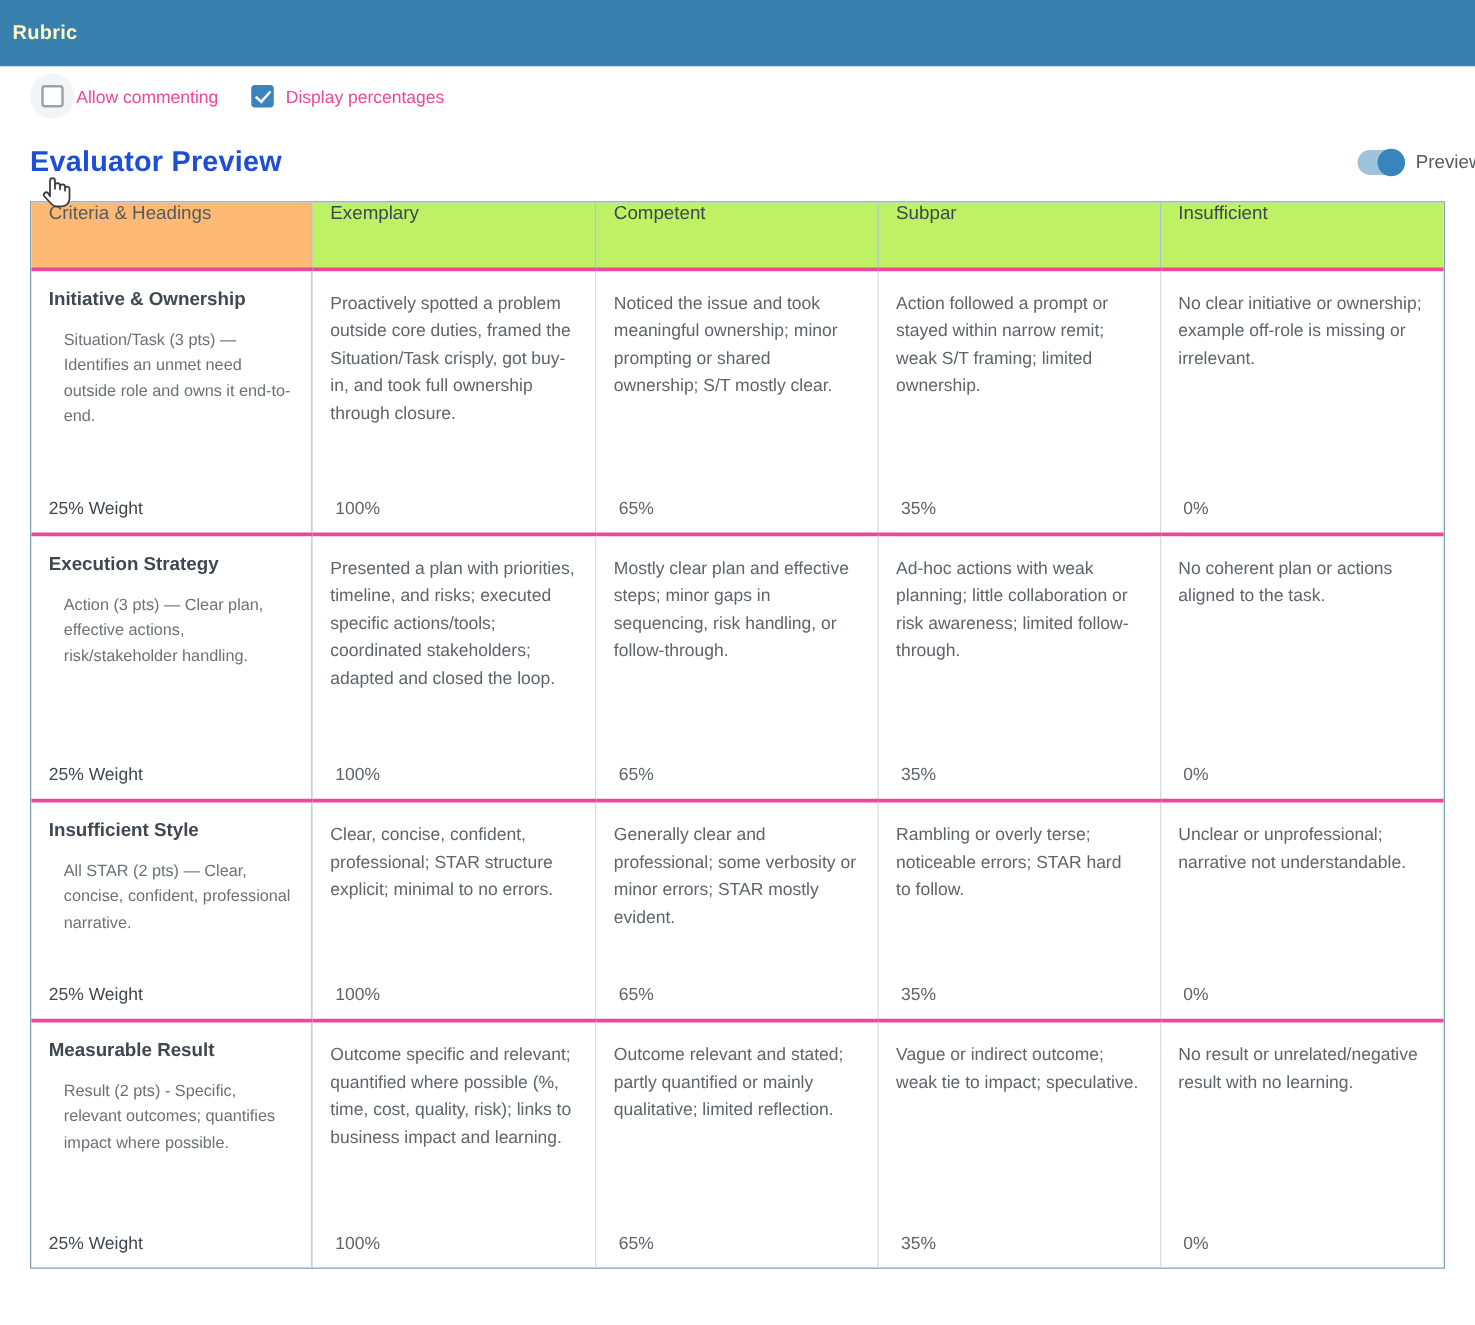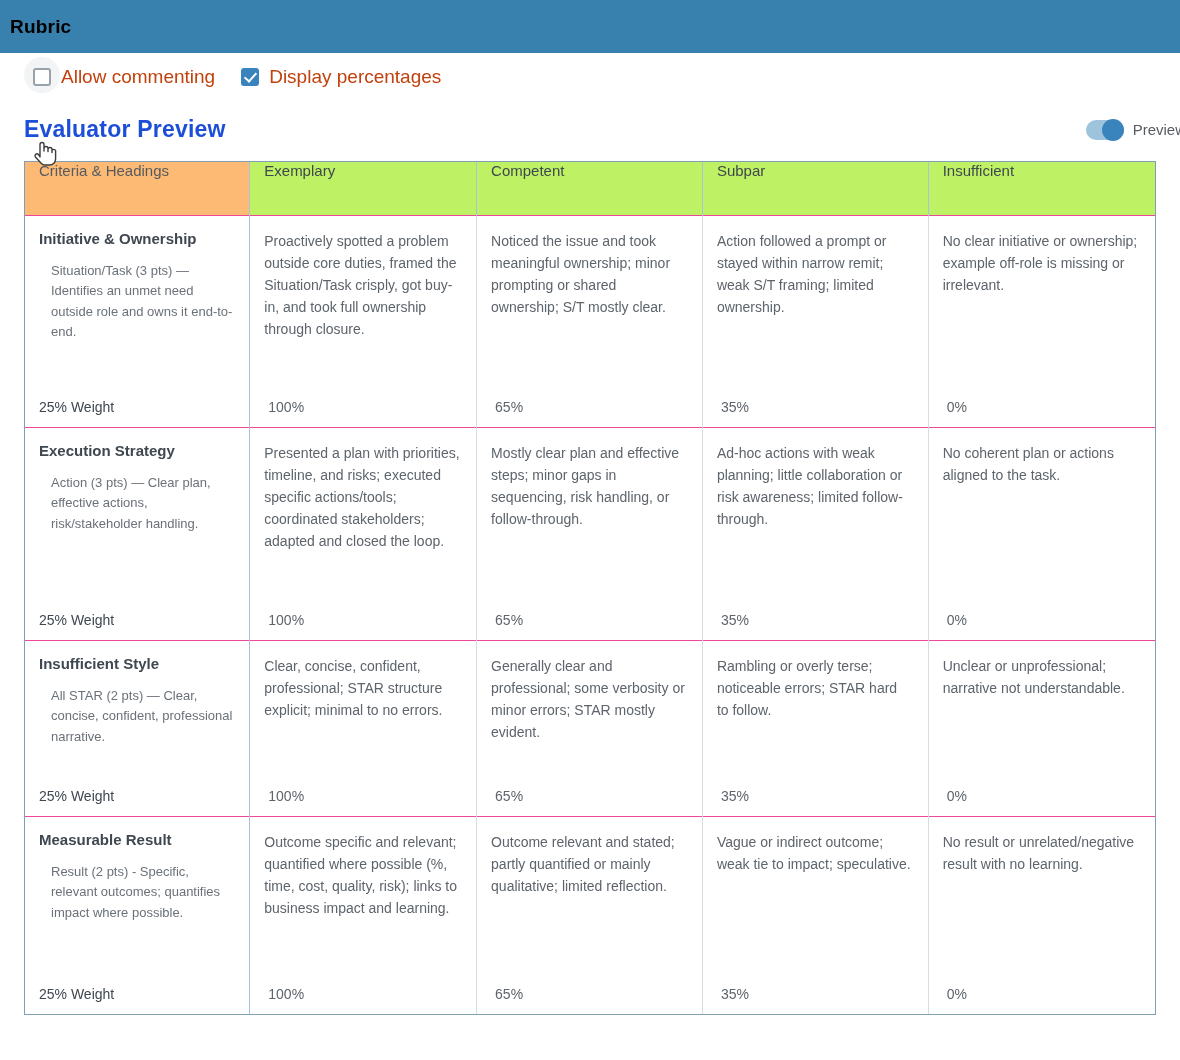--- a/index.html
+++ b/index.html
@@ -13,22 +13,22 @@
 
   
   .appbar {
     height: 53px;
     background: #3880ad;
     display: flex;
     align-items: center;
     padding: 0 0 0 10px;
   }
   .appbar-title {
-    color: #000000;
-    font-size: 19px;
+    color: #fef9c3;
+    font-size: 16px;
     font-weight: bold;
     letter-spacing: .2px;
   }
 
   
   .options-row {
     height: 47px;
     display: flex;
     align-items: center;
     padding-left: 33px;
@@ -58,22 +58,22 @@
   .cbox.on::after {
     content: "";
     position: absolute;
     left: 4px; top: 0px;
     width: 5px; height: 10px;
     border: solid #ffffff;
     border-width: 0 2.4px 2.4px 0;
     transform: rotate(42deg);
   }
   .opt-label {
-    font-size: 19px;
-    color: #c2410c;
+    font-size: 14px;
+    color: #ec4899;
   }
   
   .halo {
     position: absolute;
     left: -9px; top: -9px;
     width: 36px; height: 36px;
     border-radius: 50%;
     background: rgba(140,150,160,0.10);
     pointer-events: none;
   }
@@ -161,21 +161,21 @@
   }
 
   
   col.c0 { width: 224px; }
   col.c1 { width: 226px; }
   col.c2 { width: 225px; }
   col.c3 { width: 225px; }
   col.c4 { width: 226px; }
 
   tbody td {
-    border-top: 1px solid #ec4899;
+    border-top: 3px solid #ec4899;
     border-right: 1px solid #d4dde3;
     padding: 14px 16px 12px 14px;
     position: relative;
   }
   tbody td:last-child { border-right: none; }
   tbody td.crit { border-right: 1px solid #a9c4d6; }
 
   .crit-title {
     font-size: 15px;
     font-weight: bold;

